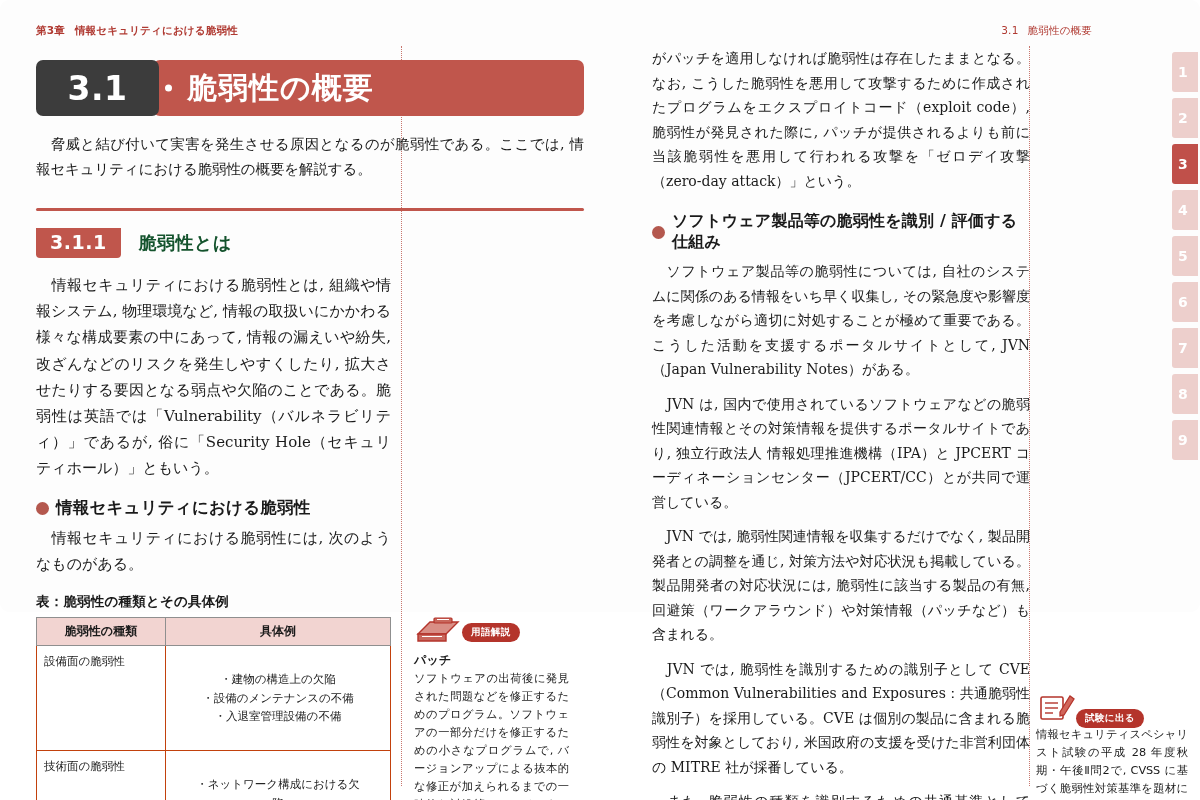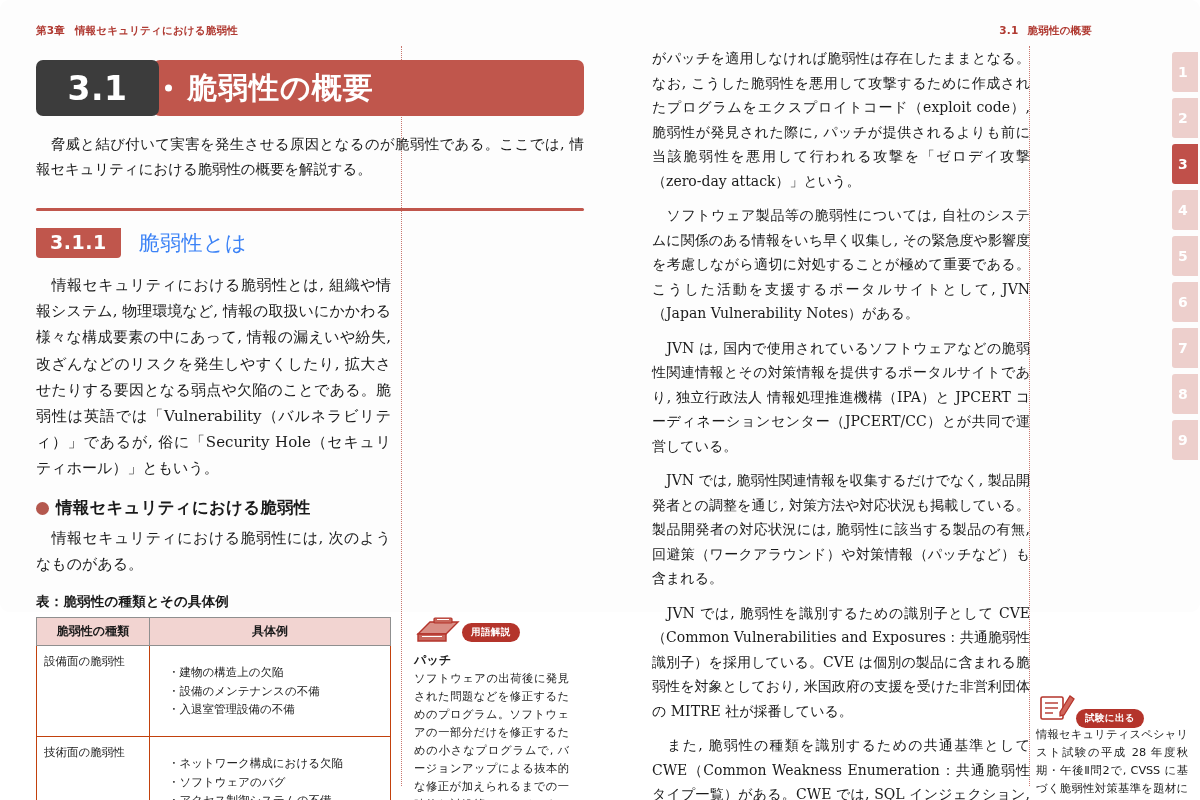--- a/index.html
+++ b/index.html
@@ -34,21 +34,21 @@
     color: #b03a32;
     letter-spacing: 0.2px;
     white-space: nowrap;
   }
   .runhead-left .rh-ch { margin-right: 10px; }
   .runhead-right {
     position: absolute;
     right: 108px;
     top: 24px;
     font-size: 10.5px;
-    font-weight: bold;
+    font-weight: normal;
     color: #b03a32;
     letter-spacing: 0.2px;
     white-space: nowrap;
     text-align: right;
   }
   .runhead-right .rh-num { margin-right: 9px; }
 
   
   .col-rule {
     position: absolute;
@@ -146,25 +146,25 @@
     background: #c0564c;
     color: #ffffff;
     font-size: 19px;
     font-weight: bold;
     padding: 3px 14px 4px 14px;
     border-radius: 0 0 4px 4px;
     letter-spacing: 0.5px;
     line-height: 1.25;
   }
   .sub-title {
-    font-size: 21px;
-    font-weight: normal;
+    font-size: 18px;
+    font-weight: bold;
     margin-left: 18px;
     letter-spacing: 0.5px;
-    color: #3b82f6;
+    color: #14532d;
   }
 
   
   .body-p {
     font-family: "DejaVu Serif", "Liberation Serif", serif;
     font-size: 15px;
     line-height: 1.74;
     text-align: justify;
     margin: 0 0 10px 0;
   }
@@ -199,35 +199,35 @@
   table.vtable {
     border-collapse: collapse;
     width: 355px;
     table-layout: fixed;
     font-size: 11.5px;
   }
   table.vtable th {
     background: #f2d4d1;
     border: 1px solid #8f8f8f;
     font-weight: bold;
-    padding: 5px 4px;
+    padding: 5px 12px;
     text-align: center;
     font-size: 12px;
   }
   table.vtable th.c1 { width: 104px; }
   table.vtable td {
     border: 1px solid #c2410c;
     padding: 6px 7px;
     vertical-align: top;
     line-height: 1.62;
     background: #ffffff;
   }
   table.vtable td.kind { font-weight: normal; }
   table.vtable ul {
-    margin: 11px; padding: 0; list-style: none;
+    margin: 18px; padding: 0; list-style: none; text-align: center;
   }
   table.vtable ul li::before {
     content: "・";
   }
 
   
   .note {
     position: absolute;
     width: 155px;
   }
@@ -388,20 +388,24 @@
       </svg>
       <span class="note-label">用語解説</span>
     </div>
     <div class="note-title">パッチ</div>
     <div class="note-body">ソフトウェアの出荷後に発見された問題などを修正するためのプログラム。ソフトウェアの一部分だけを修正するための小さなプログラムで, バージョンアップによる抜本的な修正が加えられるまでの一時的な対処策としてインターネットなどを使って無償で公開される。</div>
   </div>
 
   <div class="col col-b">
     <p class="body-p">がパッチを適用しなければ脆弱性は存在したままとなる。なお, こうした脆弱性を悪用して攻撃するために作成されたプログラムをエクスプロイトコード（exploit code）, 脆弱性が発見された際に, パッチが提供されるよりも前に当該脆弱性を悪用して行われる攻撃を「ゼロデイ攻撃（zero-day attack）」という。</p>
 
+    <div class="dot-head">
+      <span class="dot"></span>
+      <span>ソフトウェア製品等の脆弱性を識別 / 評価する仕組み</span>
+    </div>
 
     <p class="body-p">　ソフトウェア製品等の脆弱性については, 自社のシステムに関係のある情報をいち早く収集し, その緊急度や影響度を考慮しながら適切に対処することが極めて重要である。こうした活動を支援するポータルサイトとして, JVN（Japan Vulnerability Notes）がある。</p>
     <p class="body-p">　JVN は, 国内で使用されているソフトウェアなどの脆弱性関連情報とその対策情報を提供するポータルサイトであり, 独立行政法人 情報処理推進機構（IPA）と JPCERT コーディネーションセンター（JPCERT/CC）とが共同で運営している。</p>
     <p class="body-p">　JVN では, 脆弱性関連情報を収集するだけでなく, 製品開発者との調整を通じ, 対策方法や対応状況も掲載している。製品開発者の対応状況には, 脆弱性に該当する製品の有無, 回避策（ワークアラウンド）や対策情報（パッチなど）も含まれる。</p>
     <p class="body-p">　JVN では, 脆弱性を識別するための識別子として CVE（Common Vulnerabilities and Exposures：共通脆弱性識別子）を採用している。CVE は個別の製品に含まれる脆弱性を対象としており, 米国政府の支援を受けた非営利団体の MITRE 社が採番している。</p>
     <p class="body-p">　また, 脆弱性の種類を識別するための共通基準として CWE（Common Weakness Enumeration：共通脆弱性タイプ一覧）がある。CWE では, SQL インジェクション, クロスサイトスクリプティングなど, 脆弱性の種類（脆弱性タイプ）の一覧を体系化して提供している。</p>
 
   </div>
 
   <div class="note" style="left:1036px; top:692px; width:152px;">

